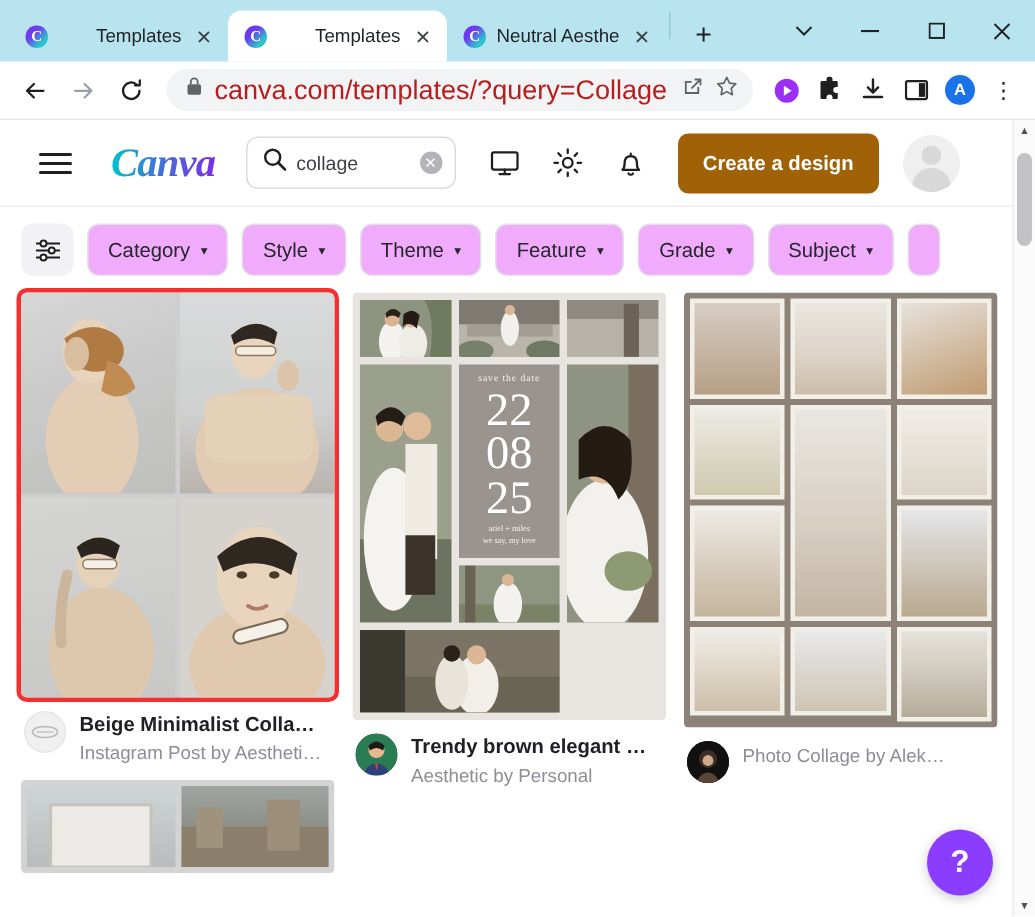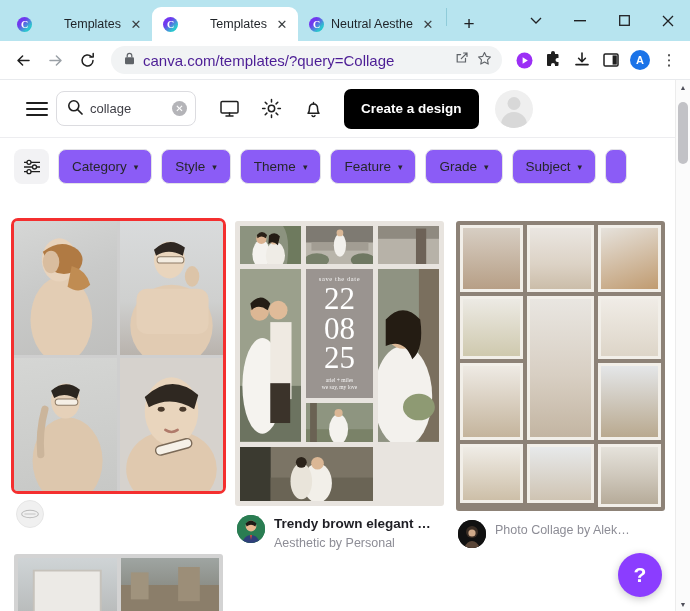--- a/index.html
+++ b/index.html
@@ -70,21 +70,21 @@
     width: 30px; height: 30px; border-radius: 50%;
     display:flex; align-items:center; justify-content:center;
     color:#1f1f1f; flex:none;
   }
   .omnibox {
     flex: 1; height: 28px; background:#f1f3f4; border-radius: 14px;
     display:flex; align-items:center; gap: 8px; padding: 0 10px 0 13px;
     margin: 0 7px;
   }
   .omnibox .url {
-    flex:1; font-size: 15px; color:#4c1d95; white-space:nowrap; overflow:hidden;
+    flex:1; font-size: 18px; color:#b91c1c; white-space:nowrap; overflow:hidden;
   }
   .tb-right { display:flex; align-items:center; gap: 3px; }
   .tb-icon {
     width: 26px; height: 26px; display:flex; align-items:center; justify-content:center;
     color:#1f1f1f;
   }
   .acct-avatar {
     width:20px;height:20px;border-radius:50%;background:#1a73e8;color:#fff;
     font-size:11px;display:flex;align-items:center;justify-content:center;font-weight:600;
   }
@@ -119,21 +119,21 @@
   .searchbox .sv { flex:1; font-size:13px; color:#3f3f46; }
   .clear-x {
     width:15px;height:15px;border-radius:50%;background:#b4b4b8;color:#fff;
     font-size:10px;display:flex;align-items:center;justify-content:center;flex:none;
   }
   .hdr-icon { width:34px;height:34px;display:flex;align-items:center;justify-content:center;
     color:#1f1f1f; flex:none; }
   .hdr-icons { display:flex; align-items:center; gap:8px; margin-left:16px; }
   .create-btn {
     margin-left: 14px; height: 40px; padding: 0 17px; border-radius: 7px;
-    background:#000000; color:#fff; font-size:13.5px; font-weight:700;
+    background:#a16207; color:#fff; font-size:13.5px; font-weight:700;
     display:flex; align-items:center; white-space:nowrap;
   }
   .user-avatar {
     width: 38px; height:38px; border-radius:50%; margin-left: 16px; flex:none;
     background:#efefef; position:relative; overflow:hidden;
   }
   .user-avatar::before {
     content:''; position:absolute; left:50%; top:7px; transform:translateX(-50%);
     width:13px;height:13px;border-radius:50%;background:#d8d8d8;
   }
@@ -147,36 +147,36 @@
   
   .filterbar {
     display:flex; align-items:center; gap:9px; padding: 11px 0 11px 14px;
     background:#fff; overflow:hidden;
   }
   .filter-icon-btn {
     width:35px;height:35px;border-radius:8px;background:#f2f2f4; flex:none;
     display:flex;align-items:center;justify-content:center;
   }
   .fpill {
-    height:35px; border:1px solid #e2e2e6; border-radius:8px; background:#8b5cf6;
+    height:35px; border:1px solid #e2e2e6; border-radius:8px; background:#f0abfc;
     display:flex;align-items:center;gap:7px; padding:0 13px; flex:none;
     font-size:13.5px; color:#26262b;text-align:center;
   }
   .fpill .chev { font-size:9px; color:#26262b; }
   .fpill.cut { width:22px; padding:0; overflow:hidden; }
 
   .count {
     font-size: 14px; color:#6e6e78; padding: 5px 0 10px 14px;
   }
 
   
   .grid { display:flex; gap:12px; padding: 0 14px; align-items:flex-start; }
   .col { width: 209px; flex:none; }
   .card { margin-bottom: 9px; }
-  .thumb { width:100%; border-radius:3px; overflow:hidden; position:relative;margin-top:26px; }
+  .thumb { width:100%; border-radius:3px; overflow:hidden; position:relative; }
   .thumb.selected { outline: 3px solid #f42f2f; outline-offset:0; border-radius:4px; }
   .cardmeta { display:flex; gap:9px; align-items:flex-start; padding: 9px 2px 0 2px; }
   .av { width:28px;height:28px;border-radius:50%;flex:none;overflow:hidden;position:relative; }
   .meta-t { flex:1; overflow:hidden; }
   .ctitle {
     font-size: 13.5px; font-weight:700; color:#1f1f25;
     white-space:nowrap; overflow:hidden; line-height:1.35;
   }
   .csub {
     font-size: 12.5px; color:#8d8d96; white-space:nowrap; overflow:hidden;
@@ -352,20 +352,21 @@
 
   <div class="viewport">
     <div class="page">
 
       <div class="canva-header">
         <div class="hamburger">
           <span></span>
             <span></span>
             <span></span>
         </div>
+        <div class="canva-logo">Canva</div>
 
         <div class="searchbox">
           <span>
             <svg width="16" height="16" viewBox="0 0 16 16">
                 <circle cx="6.8" cy="6.8" r="5" stroke="#1f1f1f" stroke-width="1.6" fill="none"></circle>
                 <path d="M10.5 10.5L15 15" stroke="#1f1f1f" stroke-width="1.7" stroke-linecap="round"></path>
               </svg>
           </span>
           <span class="sv">collage</span>
           <span class="clear-x">✕</span>
@@ -485,20 +486,24 @@
                 </div>
               </div>
             </div>
             <div class="cardmeta">
               <div class="av" style="background:#f0f0f0;border:1px solid #e6e6e6;">
                 <svg width="100%" height="100%" viewBox="0 0 28 28">
                     <ellipse cx="14" cy="14" rx="9" ry="4" fill="none" stroke="#b9b9b9" stroke-width="1.1"></ellipse>
                     <path d="M8 14h12" stroke="#c4c4c4" stroke-width="1.1"></path>
                   </svg>
               </div>
+              <div class="meta-t">
+                <div class="ctitle">Beige Minimalist Colla…</div>
+                <div class="csub">Instagram Post by Aestheti…</div>
+              </div>
             </div>
           </div>
 
           <div class="card">
             <div class="thumb">
               <div class="collage4">
                 <div class="ph" style="background:linear-gradient(180deg,#cfd4d6,#b9bcbc);">
                   <svg width="100%" height="100%" viewBox="0 0 100 60" preserveAspectRatio="none">
                       <rect x="16" y="14" width="68" height="46" fill="#eceae6" stroke="#c6c2bb" stroke-width="2"></rect>
                     </svg>

